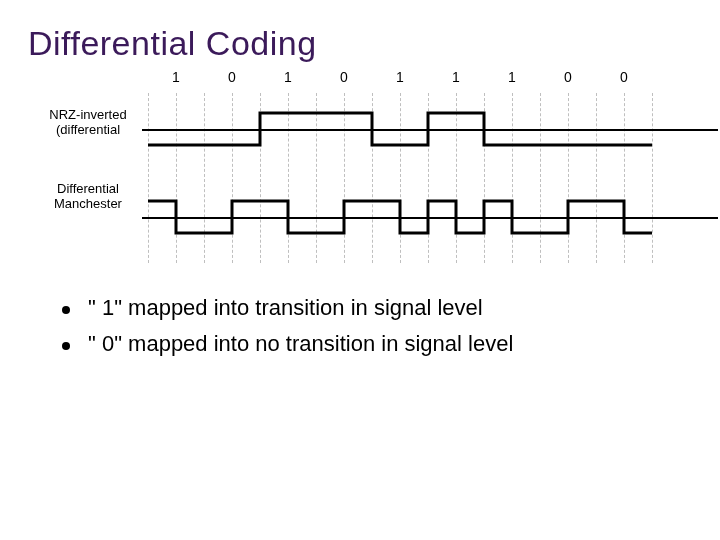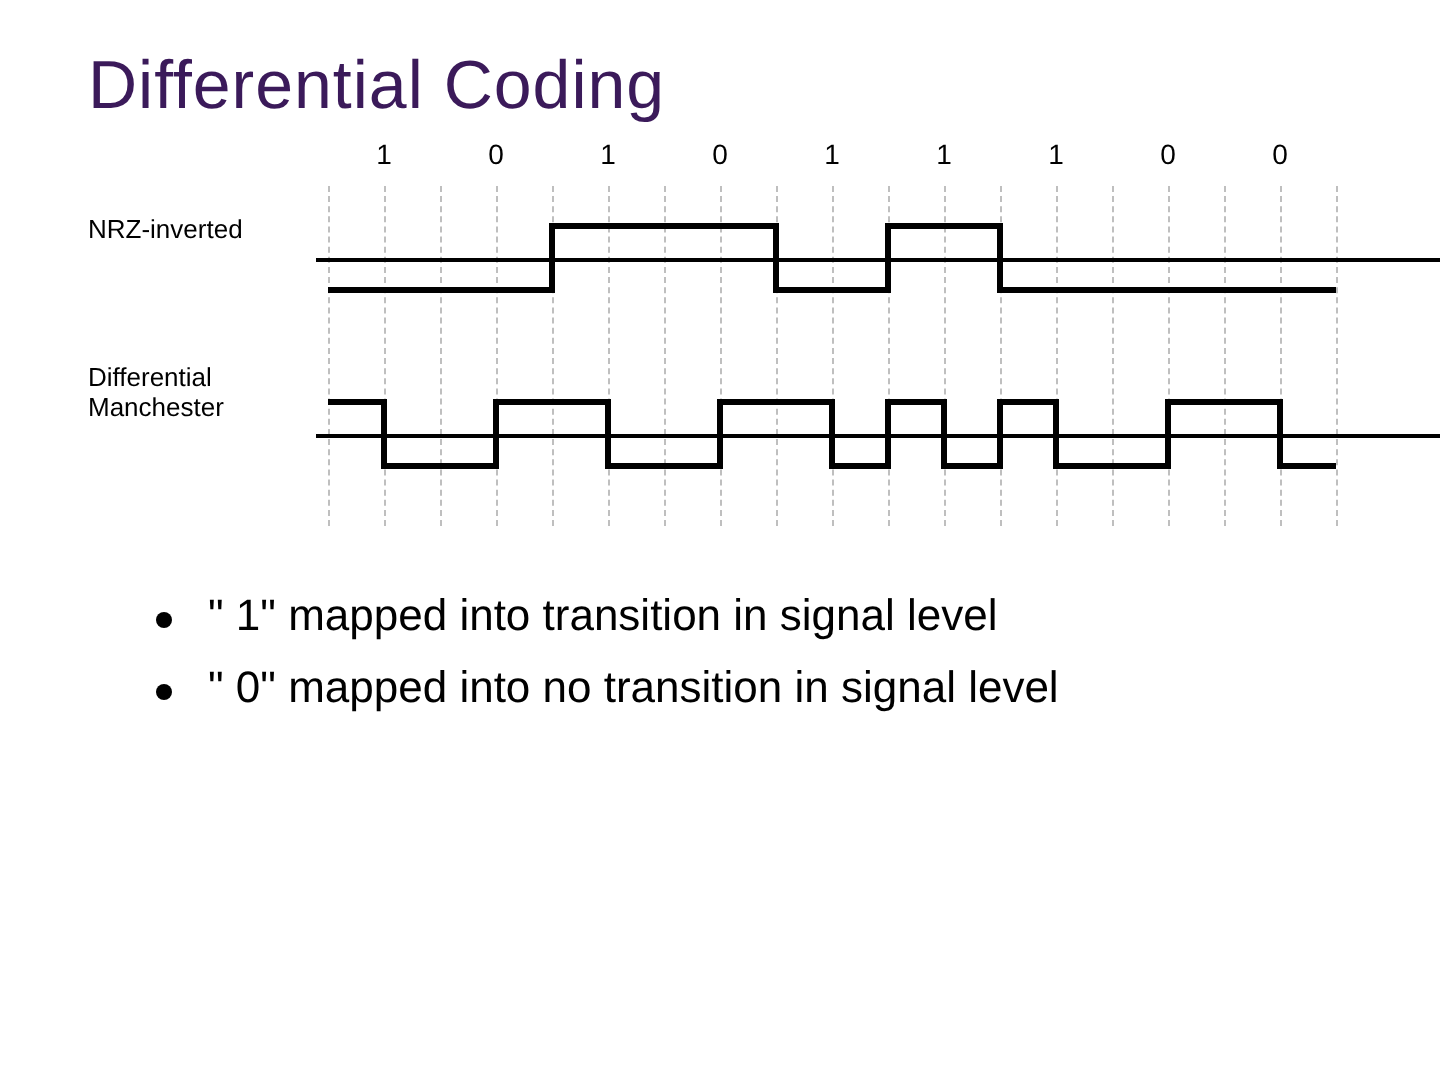--- a/index.html
+++ b/index.html
@@ -9,21 +9,21 @@
     height: 540px;
     background: #fff;
     font-family: Arial, Helvetica, sans-serif;
     color: #000;
   }
   .slide {
     position: relative;
     width: 720px;
     height: 540px;
     box-sizing: border-box;
-    padding: 18px 44px;
+    padding: 18px 28px;
   }
   .title {
     font-size: 34px;
     font-weight: 400;
     color: #3b1a5a; 
     margin: 6px 0 6px 0;
     letter-spacing: .5px;
   }
 
   
@@ -31,21 +31,21 @@
     position: relative;
     width: 660px;
     height: 200px;
     margin-top: 6px;
     font-size: 14px;
   }
   .labelcol {
     position: absolute;
     left: 0;
     width: 120px;
-    text-align: left;
+    text-align: center;
     font-size: 13px;
   }
   .bits-row {
     position: absolute;
     left: 120px;
     top: 0;
     height: 20px;
   }
   .bit {
     position: absolute;
@@ -116,20 +116,21 @@
         <div class="bit" style="left: 168px;">0</div>
         <div class="bit" style="left: 224px;">1</div>
         <div class="bit" style="left: 280px;">1</div>
         <div class="bit" style="left: 336px;">1</div>
         <div class="bit" style="left: 392px;">0</div>
         <div class="bit" style="left: 448px;">0</div>
       </div>
 
     <div class="labelcol" style="top:38px;" id="lab-nrz">
         <div>NRZ-inverted</div>
+        <div>(differential</div>
       </div>
     <div class="labelcol" style="top:112px;" id="lab-man">
         <div>Differential</div>
         <div>Manchester</div>
       </div>
 
     <div class="wave-area" id="wave-area">
 
     <div class="gridline" style="left: 0px;"></div>
         <div class="gridline" style="left: 28px;"></div>

